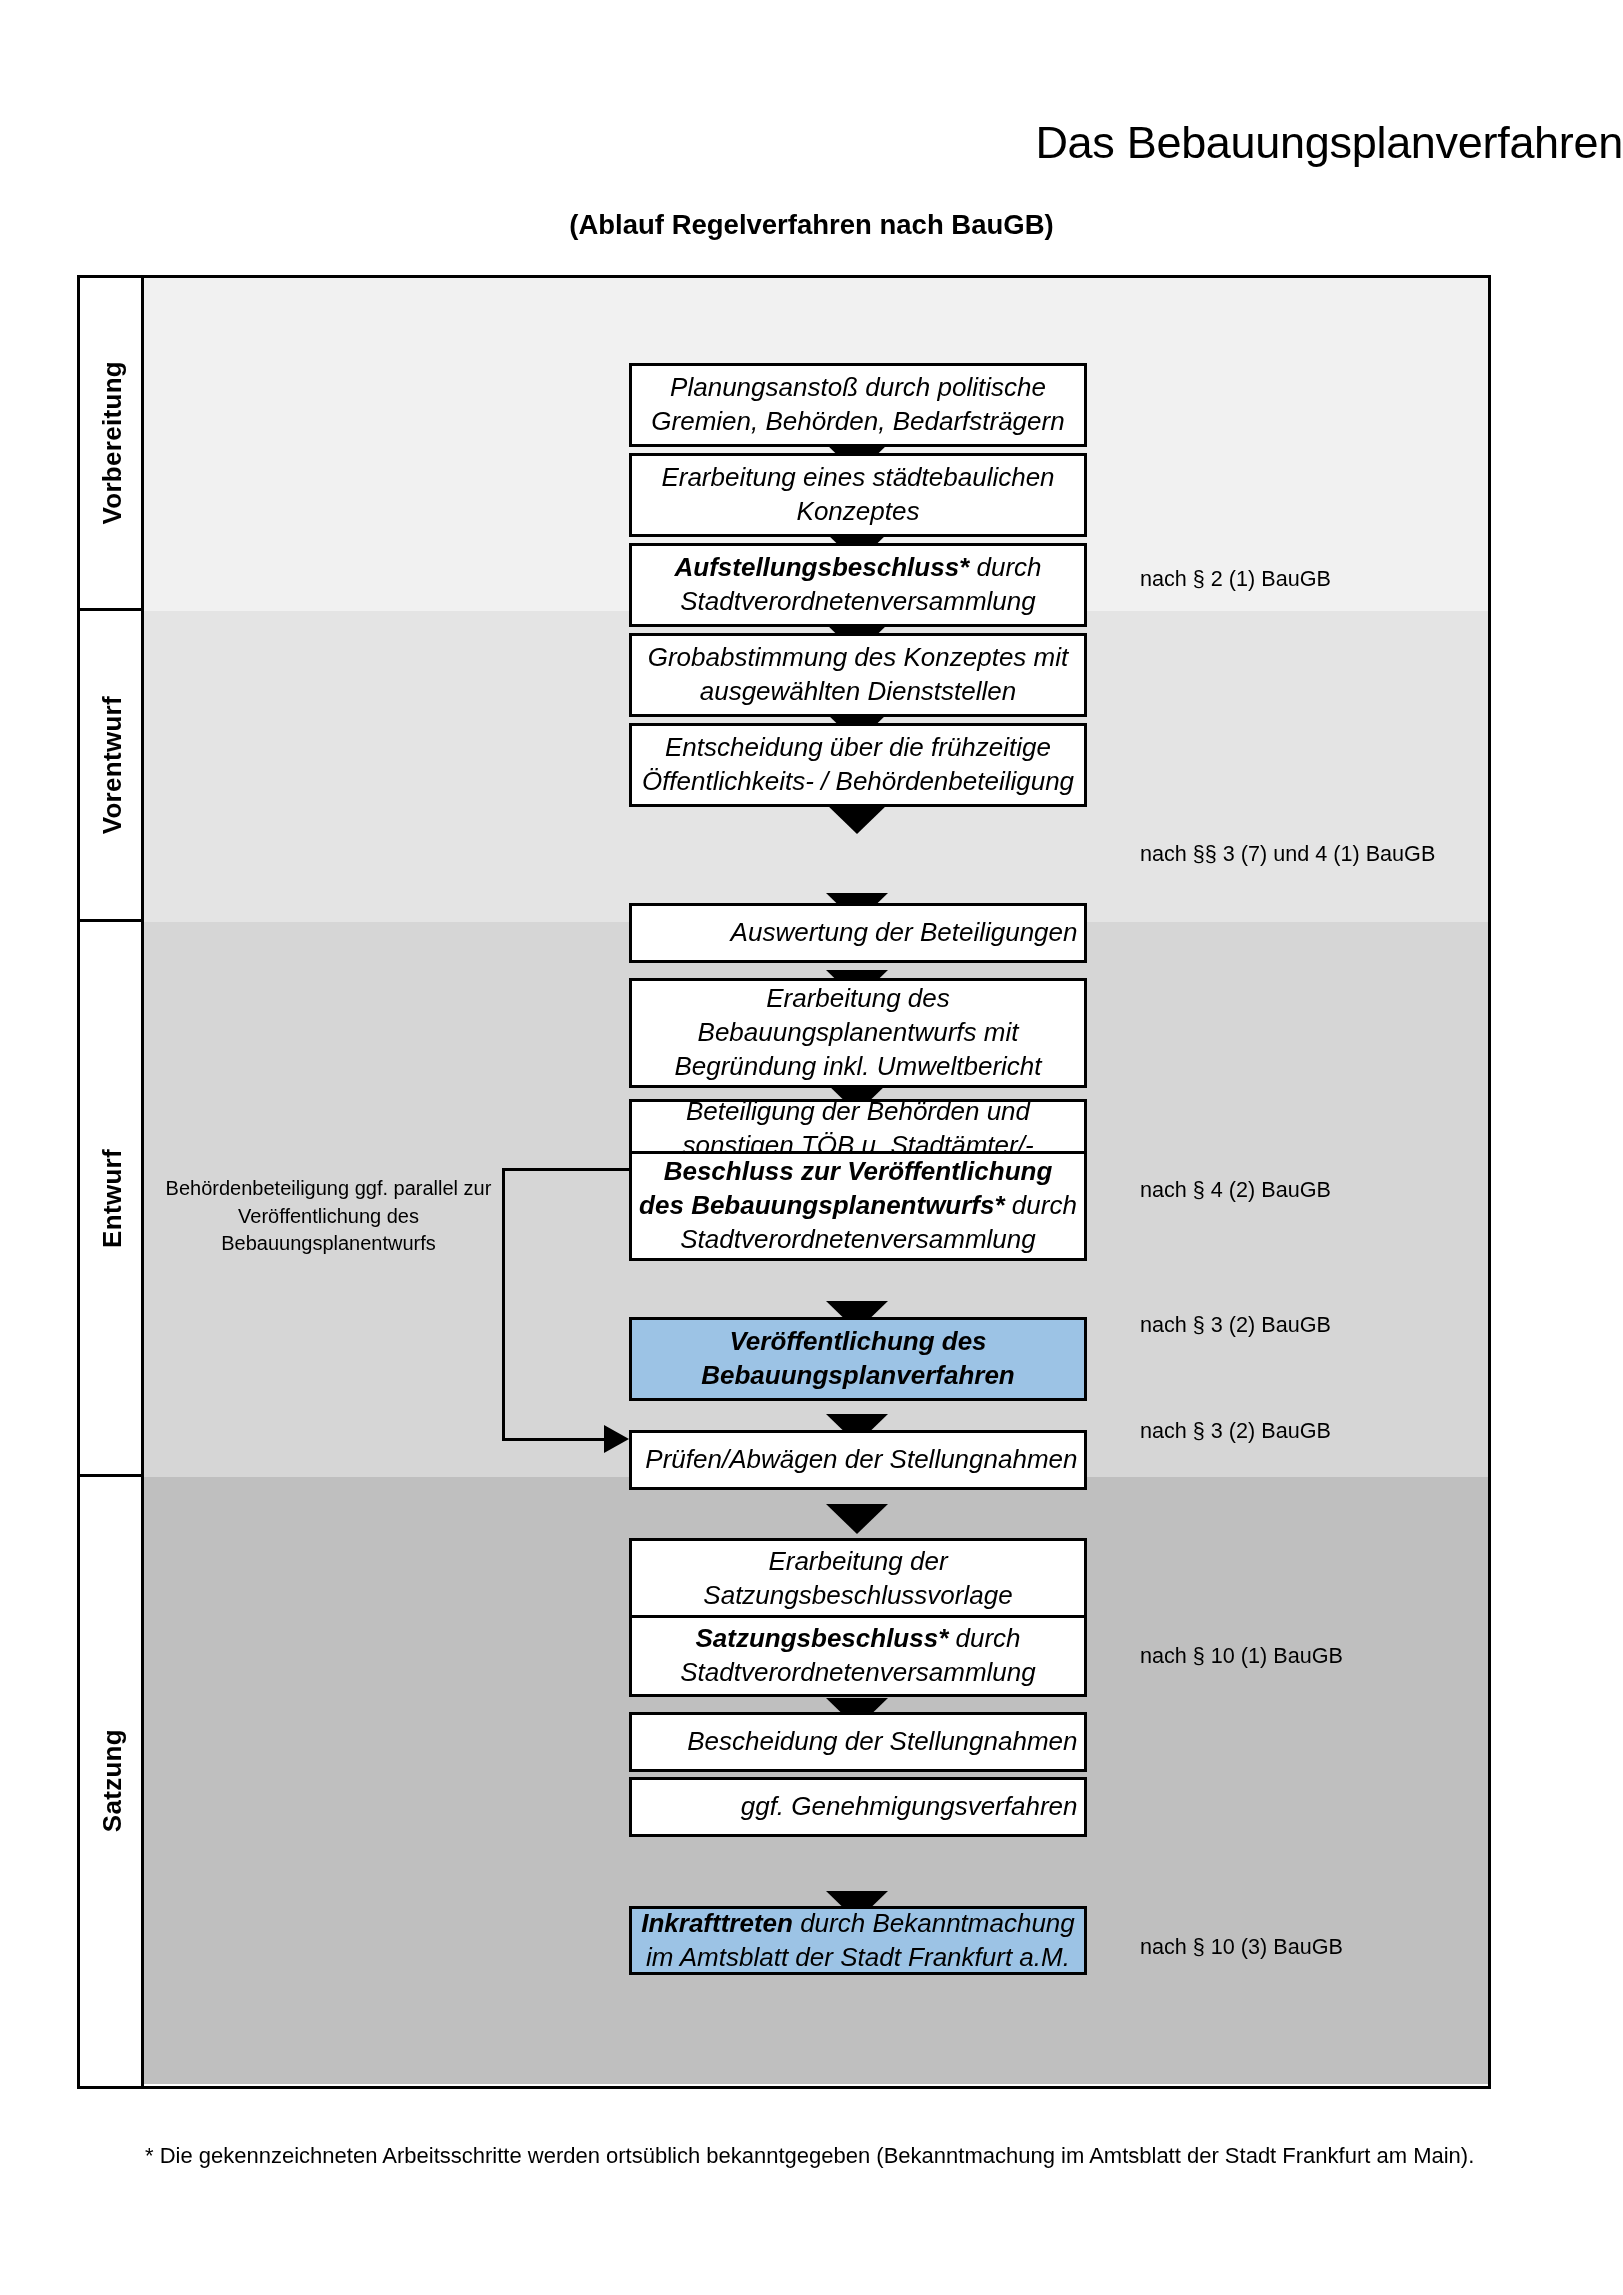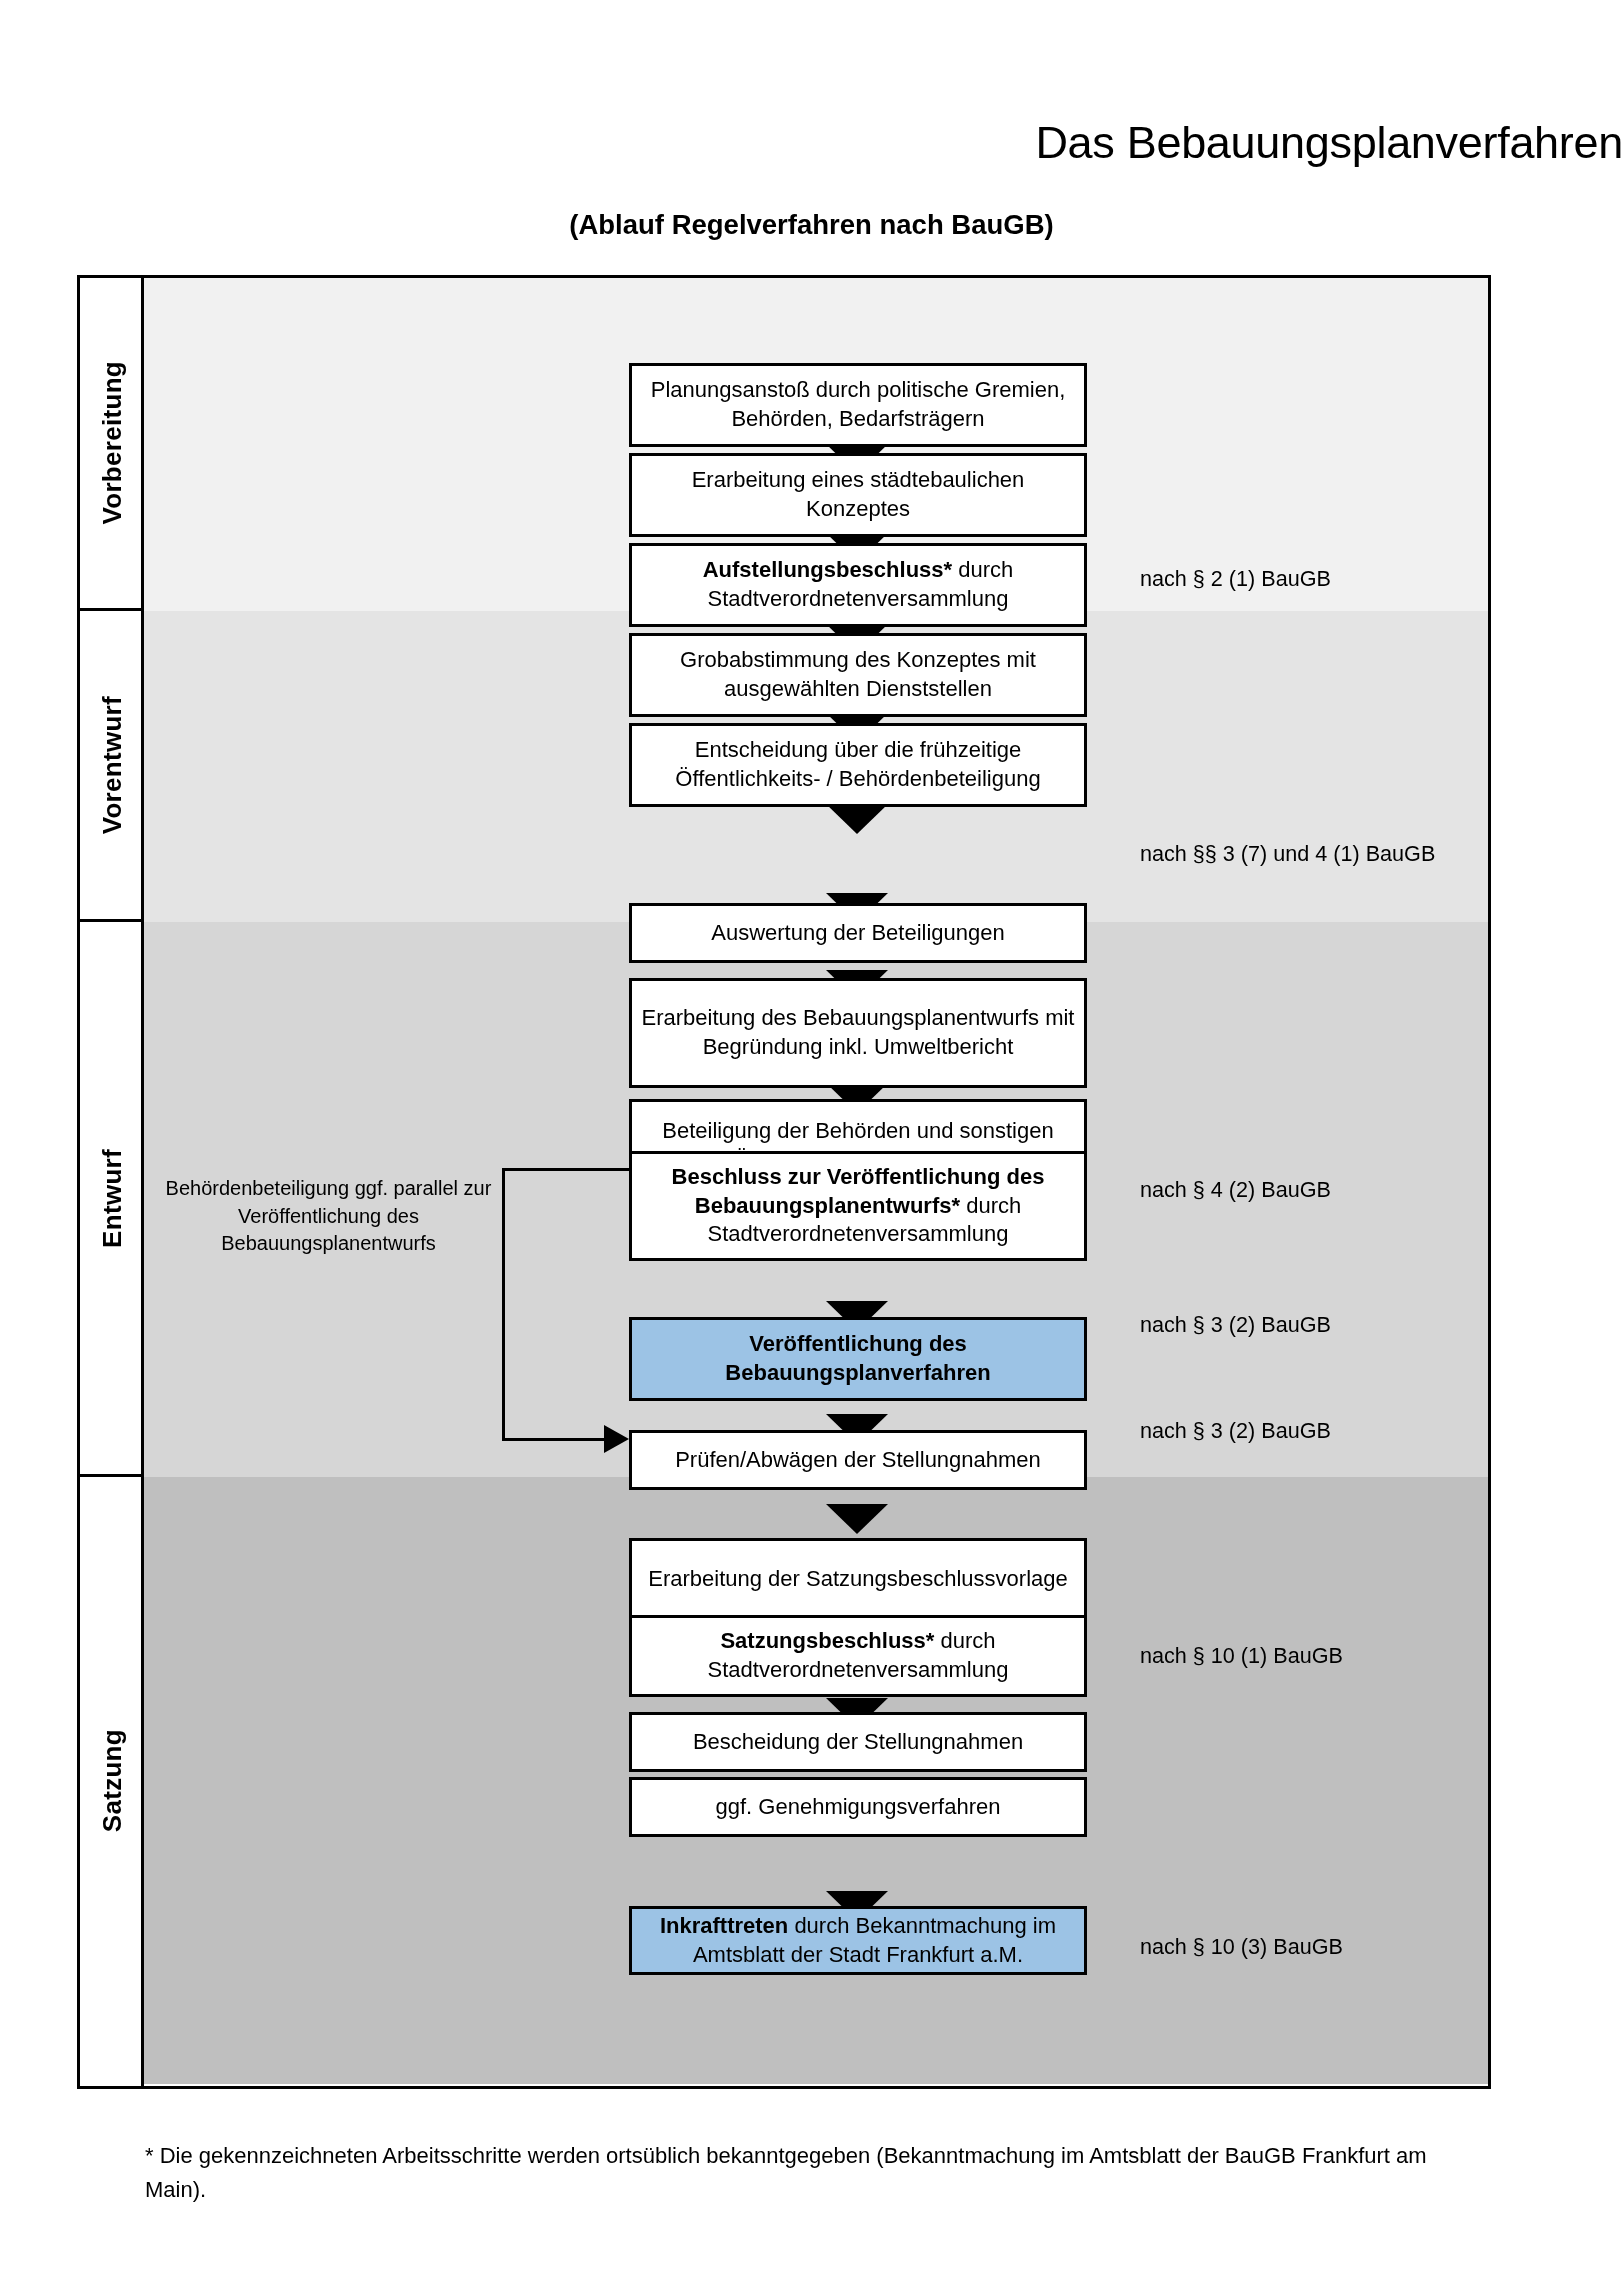--- a/index.html
+++ b/index.html
@@ -61,26 +61,27 @@
     left: 64px; right: 0;
   }
 
   
   .pbox {
     position: absolute;
     left: 549px;       
     width: 458px;
     border: 3.3px solid #000;
     background: #ffffff;
-    display: flex; align-items: center; justify-content: center;
+    display: flex; align-items: center; justify-content: flex-end;
     text-align: center;
-    font-size: 22px;
+    font-size: 26px;
     line-height: 1.30;
     padding: 2.6px 6.5px;
     z-index: 3;
+    font-style: italic;
   }
   .pbox.blue { background: #9CC3E5; }
   .pbox b { font-weight: bold; }
 
   
   .arrow {
     position: absolute;
     left: 746px;    
     width: 0; height: 0;
     border-left: 31px solid transparent;
@@ -270,16 +271,16 @@
     </div>
     <div class="legal" style="left:1060px;top:1365px;">
       <span>nach § 10 (1) BauGB</span>
     </div>
     <div class="legal" style="left:1060px;top:1656px;">
       <span>nach § 10 (3) BauGB</span>
     </div>
 
   </div>
 
-  <div class="footnote">* Die gekennzeichneten Arbeitsschritte werden ortsüblich bekanntgegeben (Bekanntmachung im Amtsblatt  der BauGB Frankfurt am Main).</div>
+  <div class="footnote">* Die gekennzeichneten Arbeitsschritte werden ortsüblich bekanntgegeben (Bekanntmachung im Amtsblatt  der Stadt Frankfurt am Main).</div>
 
 </div>
 
 
 </body></html>

